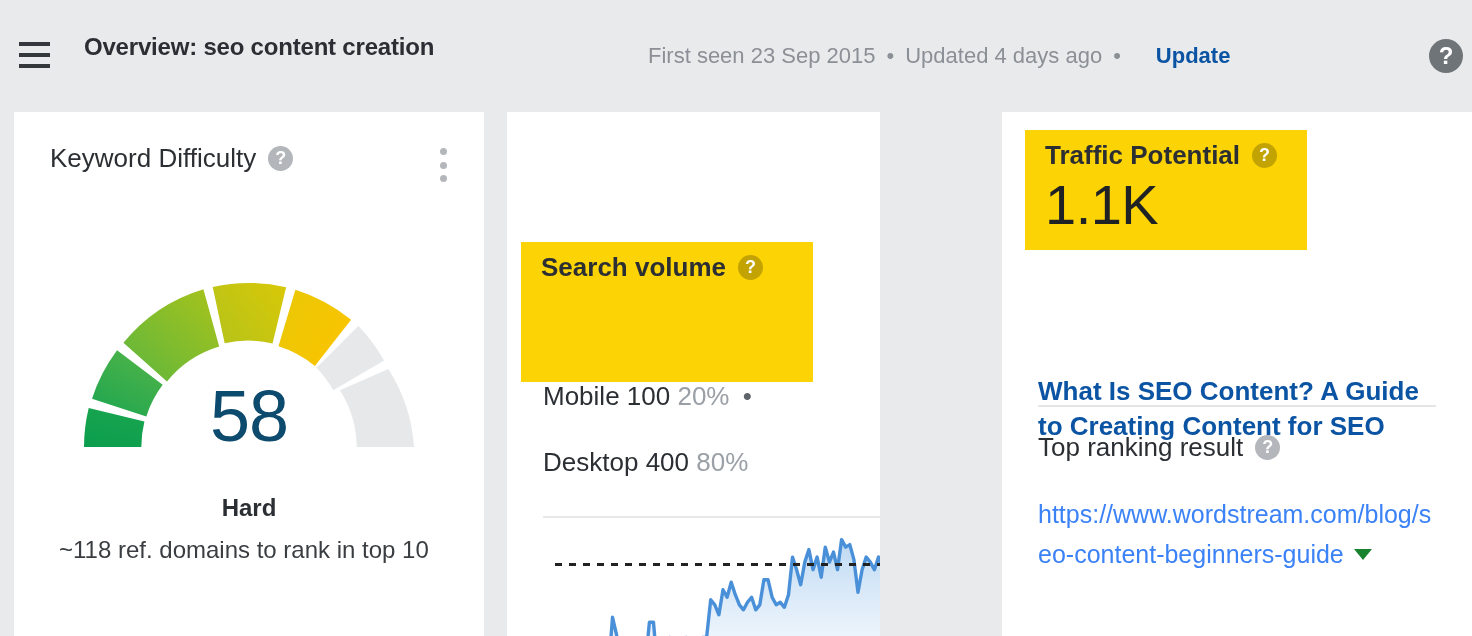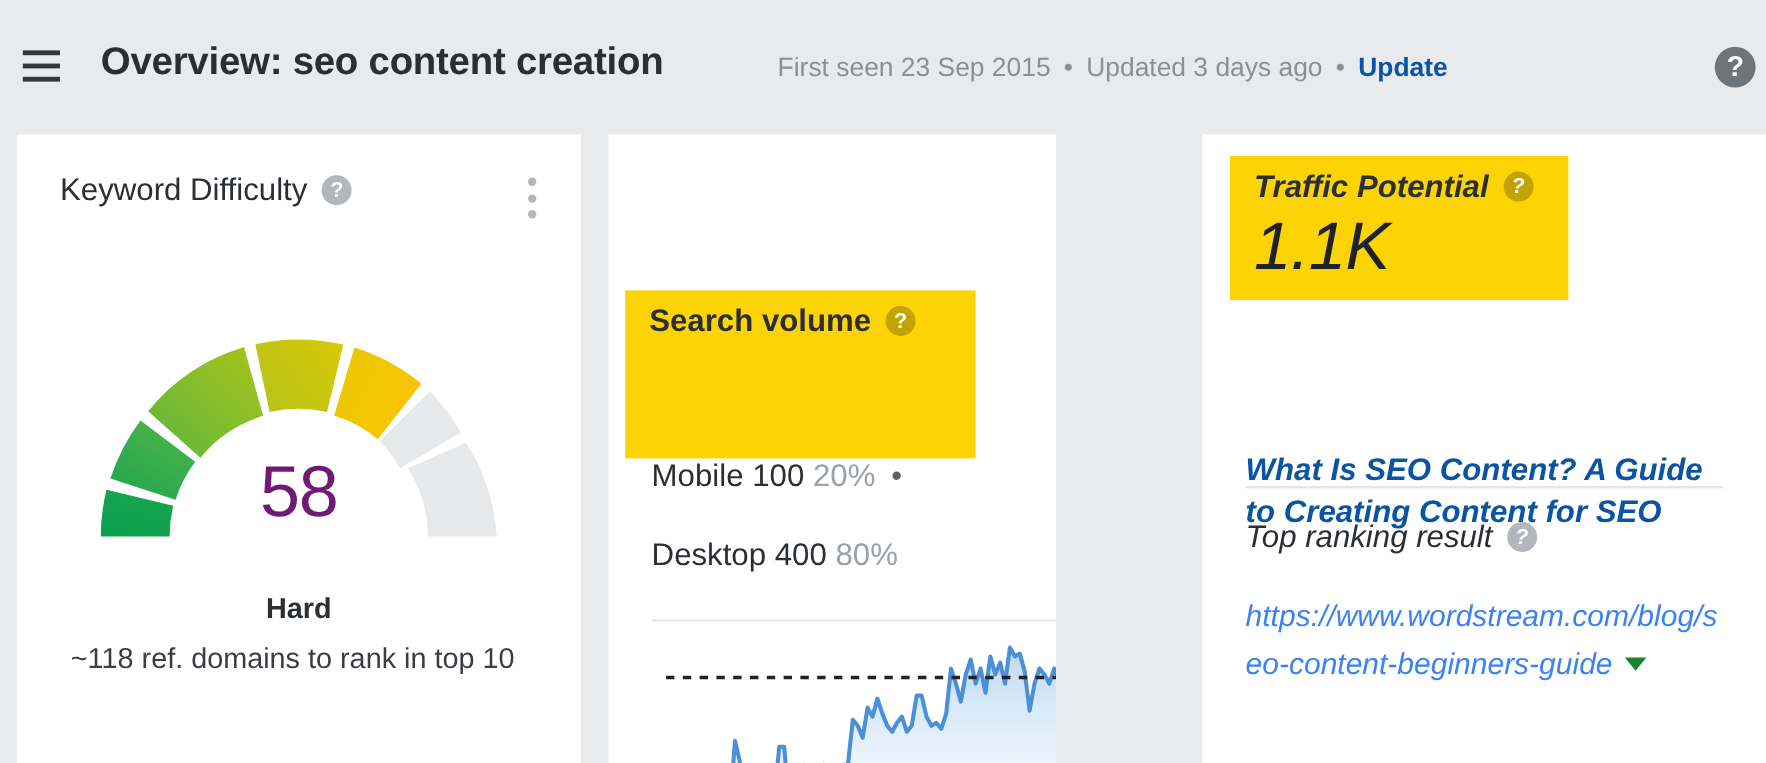--- a/index.html
+++ b/index.html
@@ -38,21 +38,21 @@
     display: block;
     height: 4px;
     width: 31px;
     background: #34373b;
     border-radius: 0;
   }
   .page-title {
     position: absolute;
     left: 84px;
     top: 33px;
-    font-size: 32px;
+    font-size: 24px;
     font-weight: bold;
     color: #2b2f33;
     letter-spacing: -0.2px;
     white-space: nowrap;
   }
   .meta {
     position: absolute;
     left: 648px;
     top: 43px;
     font-size: 22px;
@@ -64,20 +64,21 @@
   }
   .meta .dot {
     color: #8b9096;
     padding: 0 11px;
   }
   .meta .update-link {
     color: #0b54a3;
     font-weight: bold;
     cursor: pointer;
     text-decoration: none;
+    margin-left: 24px;
   }
   .help-round {
     display: inline-flex;
     align-items: center;
     justify-content: center;
     background: #b3b6ba;
     color: #ffffff;
     border-radius: 50%;
     font-weight: bold;
     cursor: pointer;
@@ -96,21 +97,21 @@
   
   .card {
     position: absolute;
     top: 112px;
     background: #ffffff;
     height: 524px;
     overflow: hidden;
   }
   #card-kd   { left: 14px;   width: 470px; }
   #card-sv   { left: 507px;  width: 373px; }
-  #card-tp   { left: 1002px; width: 470px; font-style: italic; }
+  #card-tp   { left: 1002px; width: 470px; }
 
   .card-head {
     position: absolute;
     left: 36px;
     top: 31px;
     display: flex;
     align-items: center;
     gap: 12px;
   }
   .card-title {
@@ -144,22 +145,22 @@
     width: 470px;
     text-align: center;
   }
   .gauge-svg { display: block; margin: 0 auto; }
   .gauge-value {
     position: absolute;
     left: 0;
     top: 118px;
     width: 470px;
     text-align: center;
-    font-size: 60px;
-    color: #701a75;
+    font-size: 72px;
+    color: #0c4a6e;
     line-height: 1;
     letter-spacing: -1px;
   }
   .gauge-label {
     position: absolute;
     left: 0;
     top: 232px;
     width: 470px;
     text-align: center;
     font-size: 24px;
@@ -318,21 +319,21 @@
     <span></span>
     <span></span>
     <span></span>
   </div>
 
   <div class="page-title">Overview: seo content creation</div>
 
   <div class="meta">
     <span>First seen 23 Sep 2015</span>
     <span class="dot">•</span>
-    <span>Updated 3 days ago</span>
+    <span>Updated 4 days ago</span>
     <span class="dot">•</span>
     <span class="update-link">Update</span>
   </div>
 
   <div class="help-round header-help">?</div>
 </div>
 
 <div class="card" id="card-kd">
 
   <div class="card-head">

